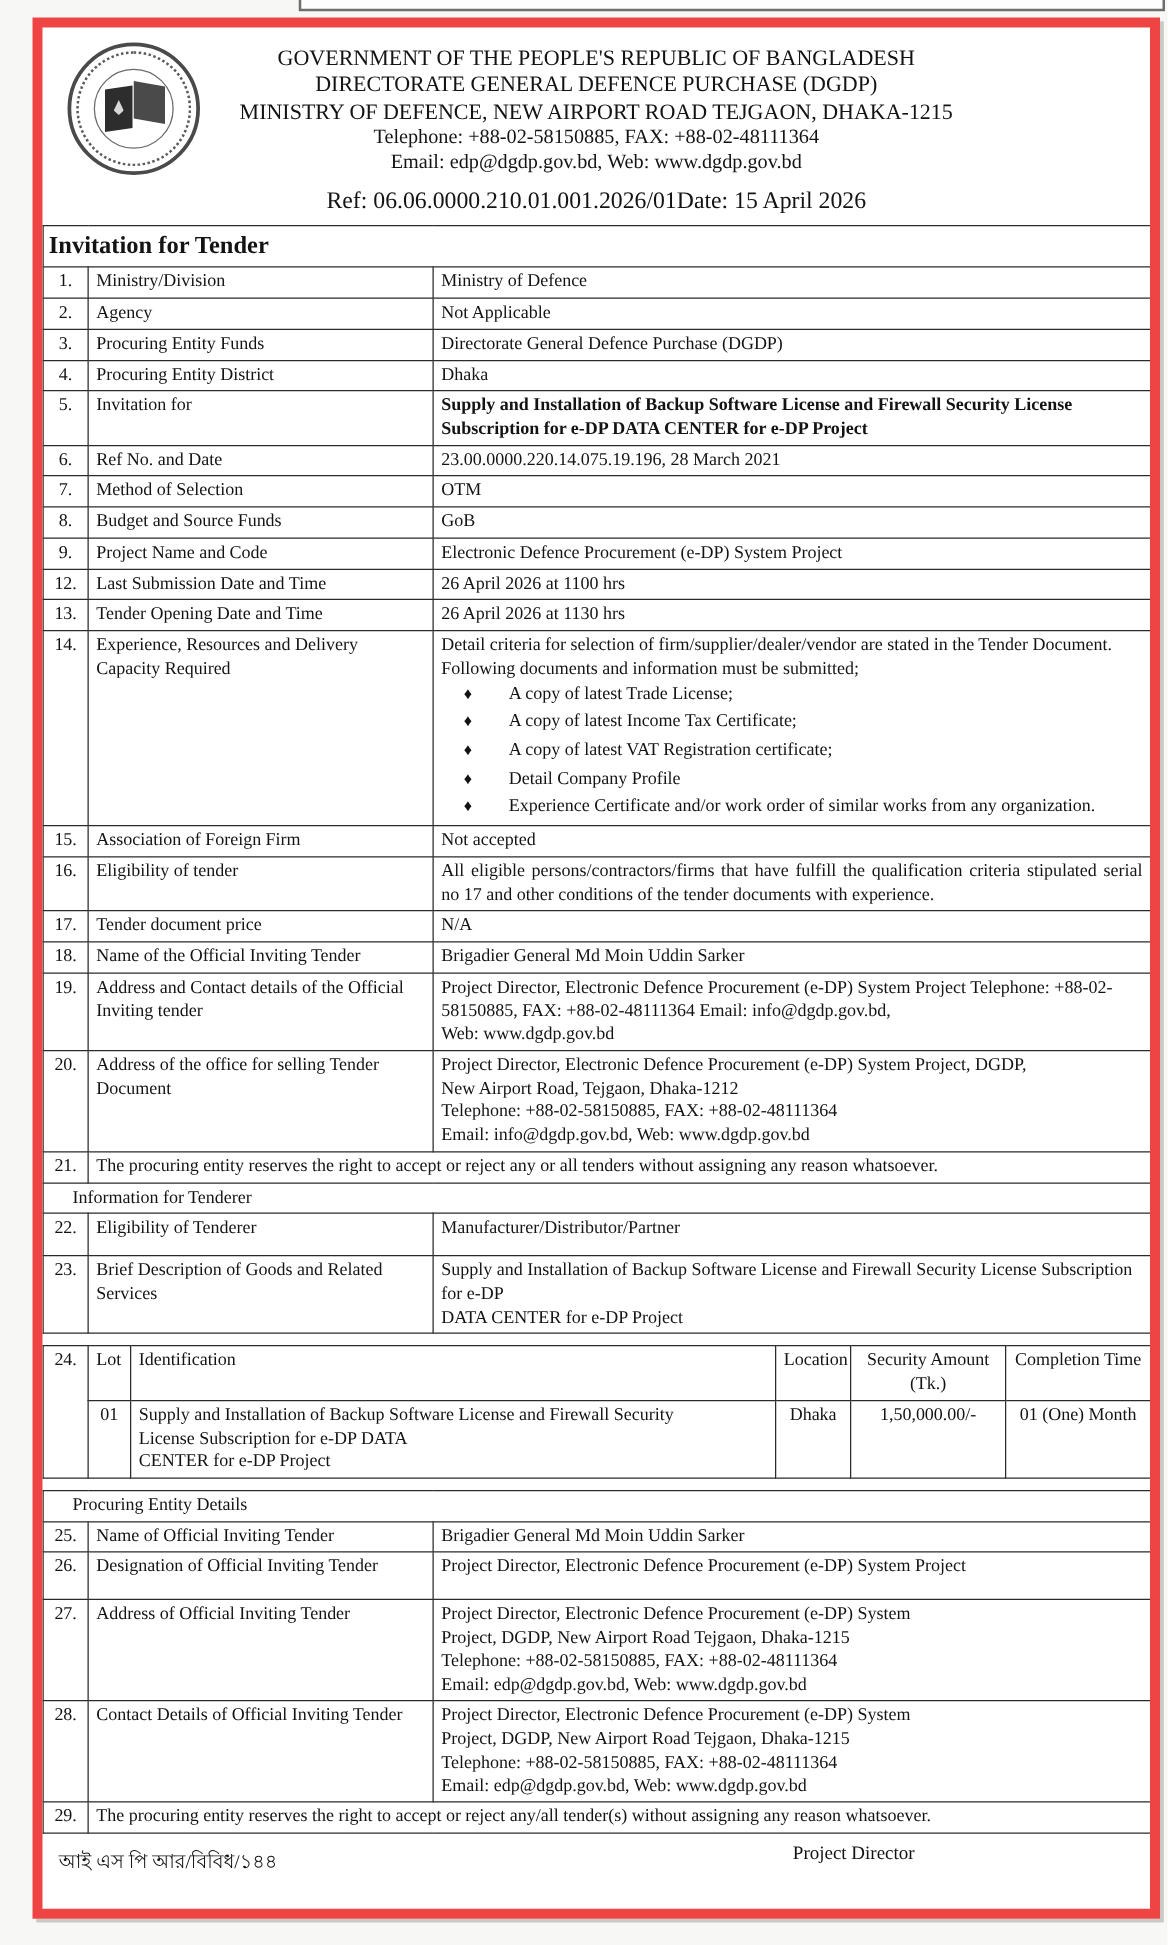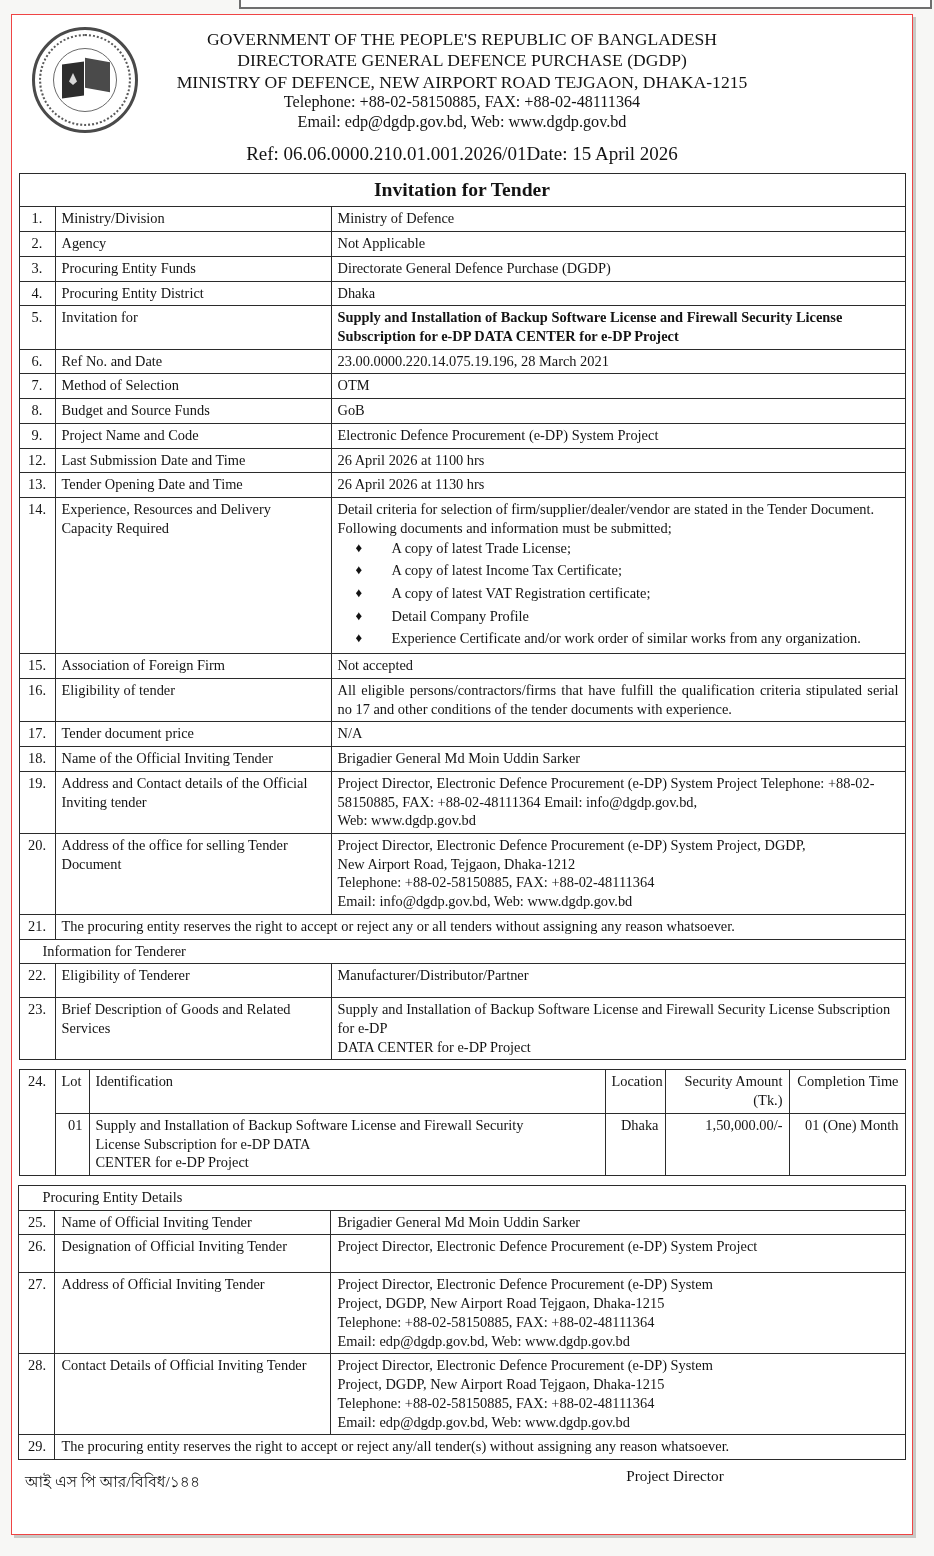--- a/index.html
+++ b/index.html
@@ -7,46 +7,46 @@
   body {
     margin:0; width:934px; height:1556px; position:relative;
     background:#f7f7f5;
     font-family:"Liberation Serif", serif; color:#131313;
   }
   .top-strip {
     position:absolute; top:-4px; left:239px; width:693px; height:13px;
     background:#fdfdfd; border:2px solid #6e6e6e;
   }
   .page {
-    position:absolute; top:14px; left:11px; width:902px; height:1521px;
-    background:#fff; border:1px solid #ef4444; overflow:hidden;
+    position:absolute; top:14px; left:26px; width:902px; height:1521px;
+    background:#fff; border:8px solid #ef4444; overflow:hidden;
     box-shadow:3px 3px 0 #c9c9c5;
   }
   
   .doc-header { position:relative; padding-top:14px; text-align:center; }
   .seal { position:absolute; left:20px; top:12px; width:106px; height:106px; }
   .seal-outer { position:absolute; inset:0; border:3px solid #4a4a4a; border-radius:50%; }
   .seal-text-ring { position:absolute; inset:7px; border:2px dotted #5a5a5a; border-radius:50%; }
   .seal-inner-ring { position:absolute; inset:21px; border:1px solid #6a6a6a; border-radius:50%; }
   .seal-box1 { position:absolute; left:30px; top:36px; width:22px; height:34px; background:#2d2d2d; transform:skewY(-8deg); }
   .seal-box2 { position:absolute; left:53px; top:33px; width:25px; height:30px; background:#4a4a4a; transform:skewY(10deg); }
   .seal-mark { position:absolute; left:37px; top:46px; width:8px; height:12px; background:#d8d8d8; clip-path:polygon(50% 0,100% 70%,50% 100%,0 70%); }
   .hl { line-height:1.22; }
   .h-big { font-size:17.6px; }
   .h-mid { font-size:16.2px; }
   .ref-row { display:flex; justify-content:center; padding:10px 12px 4px 12px; font-size:19px; }
   
   table { border-collapse:collapse; table-layout:fixed; width:886px; margin:4px auto 0; }
   td { border:1px solid #2b2b2b; font-size:14.4px; line-height:1.3; padding:2px 6px 3px; vertical-align:top; }
-  .title-row td { text-align:center; font-weight:bold; font-size:19.6px; padding:3px 4px 4px; }
+  .title-row td { text-align:left; font-weight:bold; font-size:19.6px; padding:3px 4px 4px; }
   .num { text-align:center; padding-left:1px; padding-right:1px; }
   .val, .pre { white-space:pre-line; }
   .bold { font-weight:bold; }
   .just { text-align:justify; }
-  .center { text-align:right;margin-left:12px; }
+  .center { text-align:center;margin-left:12px; }
   .banner td { padding-left:23px; }
   .tall-sm td { height:34px; }
   .tall-md td { height:38px; }
   .gap { height:5px; }
   
   .bullet { display:flex; padding:2.5px 0 2.5px 18px; line-height:1.22;font-family:Liberation Serif, serif; }
   .b-ico { width:36px; flex:0 0 36px; font-size:13px; }
   .b-ico::before { content:"\2666"; }
   
   .lot-data td { height:60px; }

